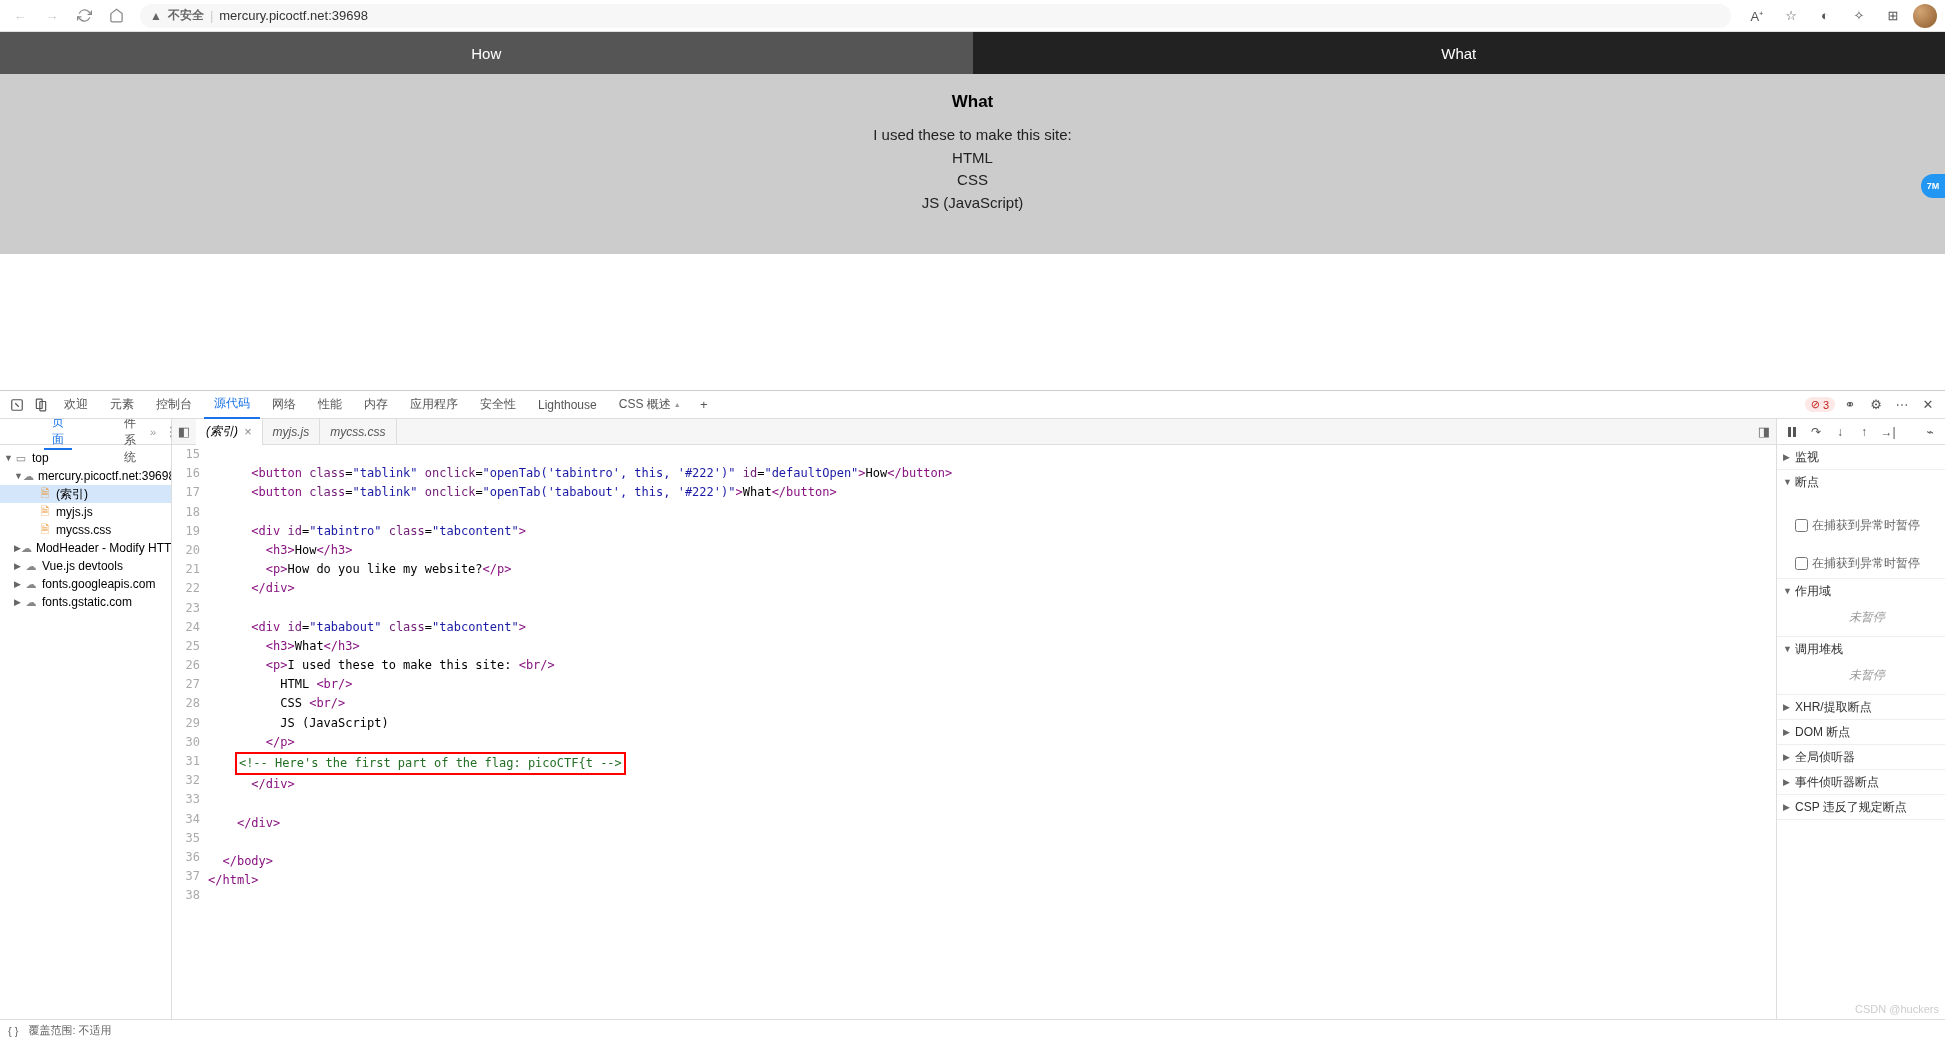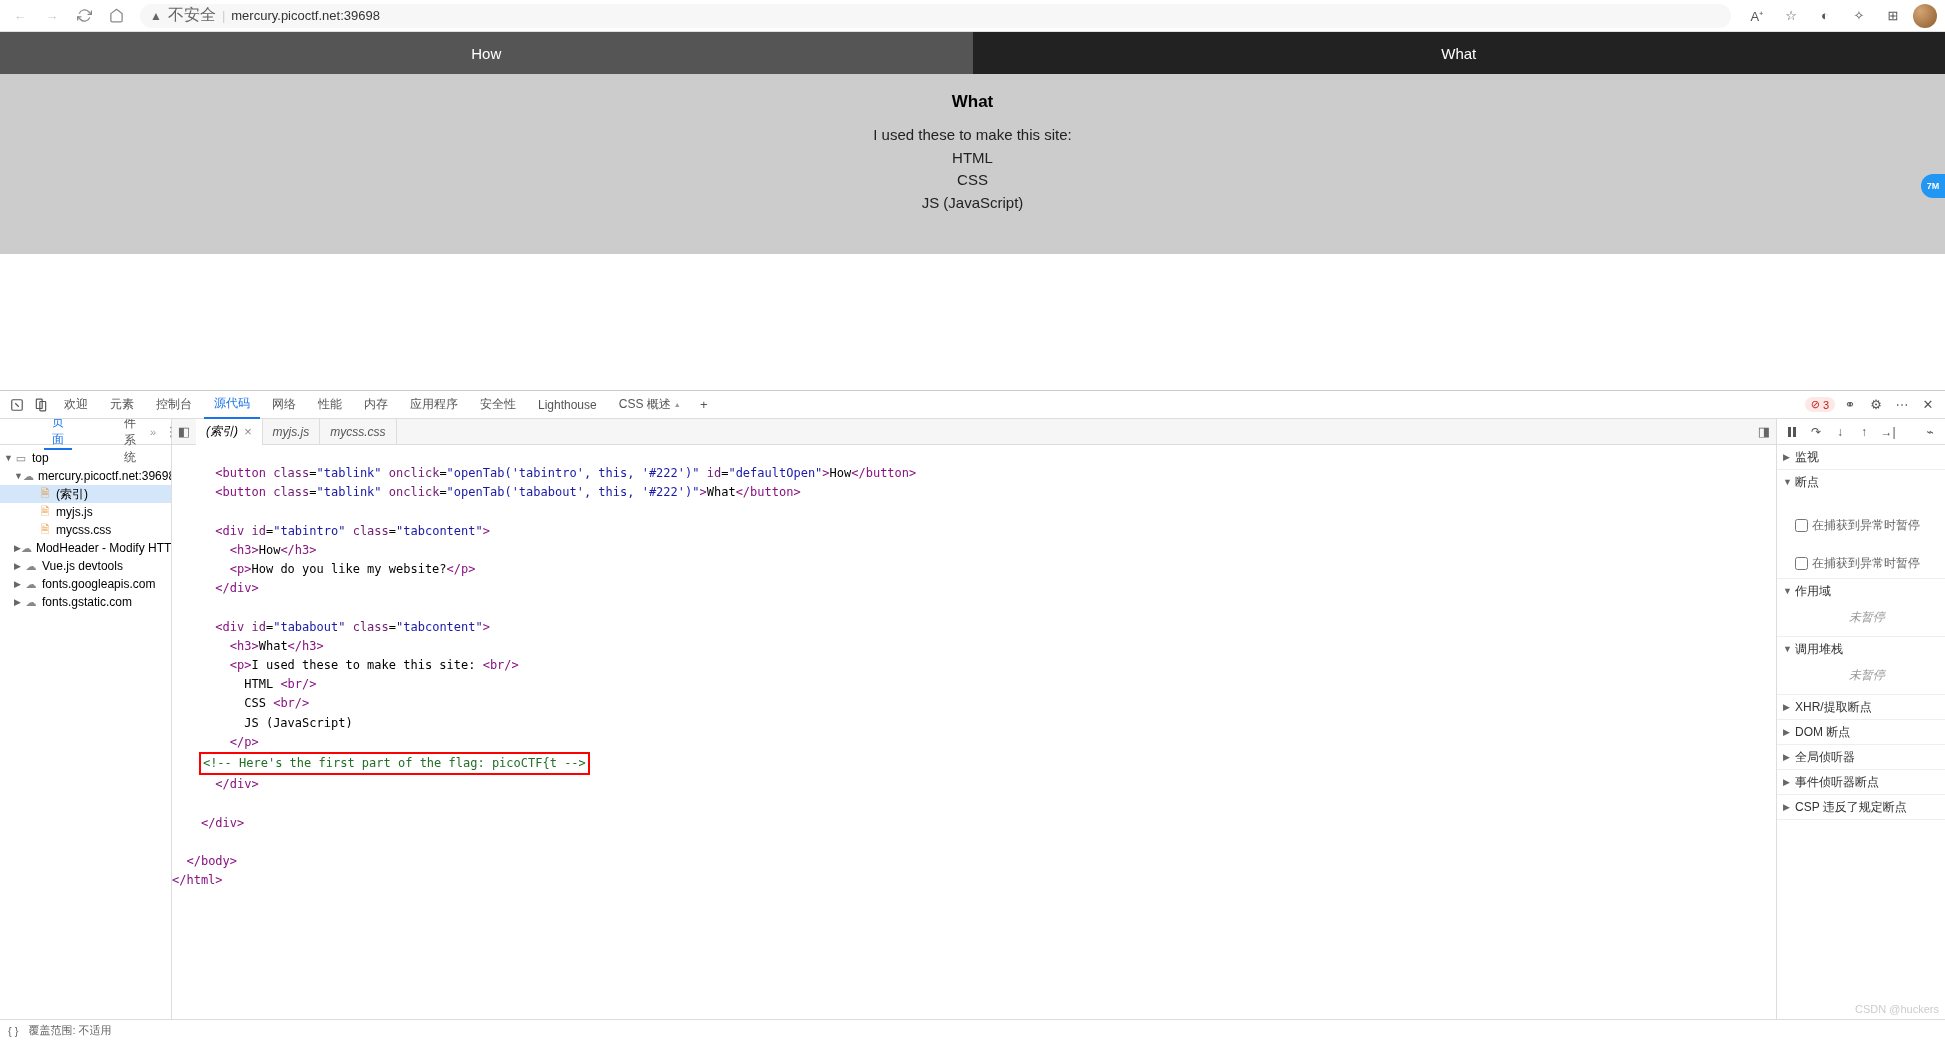--- a/index.html
+++ b/index.html
@@ -4,21 +4,21 @@
 <style>
 * { margin: 0; padding: 0; box-sizing: border-box; }
 body { font-family: -apple-system, "Segoe UI", Arial, sans-serif; font-size: 13px; background: #fff; overflow: hidden; }
 
 
 .browser-bar { height: 32px; display: flex; align-items: center; padding: 0 8px; gap: 8px; border-bottom: 1px solid #e0e0e0; }
 .browser-bar .nav-btn { width: 24px; height: 24px; display: flex; align-items: center; justify-content: center; color: #888; cursor: pointer; border-radius: 4px; }
 .browser-bar .nav-btn.disabled { color: #ccc; cursor: default; }
 .url-bar { flex: 1; display: flex; align-items: center; height: 24px; background: #f7f7f7; border-radius: 12px; padding: 0 10px; gap: 6px; margin: 0 4px; }
 .url-bar .sec-icon { color: #666; font-size: 12px; }
-.url-bar .sec-text { color: #666; font-size: 16px; }
+.url-bar .sec-text { color: #666; font-size: 12px; font-weight: bold; }
 .url-bar .divider { color: #ccc; }
 .url-bar input { flex: 1; border: none; background: transparent; outline: none; font-size: 13px; color: #333; }
 .browser-right { display: flex; align-items: center; gap: 6px; }
 .browser-right .icon-btn { width: 28px; height: 28px; display: flex; align-items: center; justify-content: center; color: #555; cursor: pointer; border-radius: 4px; }
 .avatar { width: 24px; height: 24px; border-radius: 50%; background: radial-gradient(circle at 30% 30%, #d4a574, #8b5a2b); }
 
 
 .page-viewport { height: 358px; overflow: hidden; position: relative; }
 .page-header { background: #000; color: #fff; text-align: center; padding: 24px 0; }
 .page-header h1 { font-size: 28px; font-weight: bold; }
@@ -245,20 +245,21 @@
         <div class="ed-icon">◧</div>
         <div class="etab active">
             <span>(索引)</span>
             <span class="close">×</span>
           </div>
         <div class="etab">myjs.js</div>
         <div class="etab">mycss.css</div>
         <div class="ed-right">◨</div>
       </div>
       <div class="code-area">
+        <div class="gutter" id="gutter">15<br>16<br>17<br>18<br>19<br>20<br>21<br>22<br>23<br>24<br>25<br>26<br>27<br>28<br>29<br>30<br>31<br>32<br>33<br>34<br>35<br>36<br>37<br>38</div>
         <div class="code-lines" id="code">
       <span class="tag">&lt;button</span> <span class="attr">class</span>=<span class="str">"tablink"</span> <span class="attr">onclick</span>=<span class="str">"openTab('tabintro', this, '#222')"</span> <span class="attr">id</span>=<span class="str">"defaultOpen"</span><span class="tag">&gt;</span>How<span class="tag">&lt;/button&gt;</span>
       <span class="tag">&lt;button</span> <span class="attr">class</span>=<span class="str">"tablink"</span> <span class="attr">onclick</span>=<span class="str">"openTab('tababout', this, '#222')"</span><span class="tag">&gt;</span>What<span class="tag">&lt;/button&gt;</span>
 
       <span class="tag">&lt;div</span> <span class="attr">id</span>=<span class="str">"tabintro"</span> <span class="attr">class</span>=<span class="str">"tabcontent"</span><span class="tag">&gt;</span>
         <span class="tag">&lt;h3&gt;</span>How<span class="tag">&lt;/h3&gt;</span>
         <span class="tag">&lt;p&gt;</span>How do you like my website?<span class="tag">&lt;/p&gt;</span>
       <span class="tag">&lt;/div&gt;</span>
 
       <span class="tag">&lt;div</span> <span class="attr">id</span>=<span class="str">"tababout"</span> <span class="attr">class</span>=<span class="str">"tabcontent"</span><span class="tag">&gt;</span>

